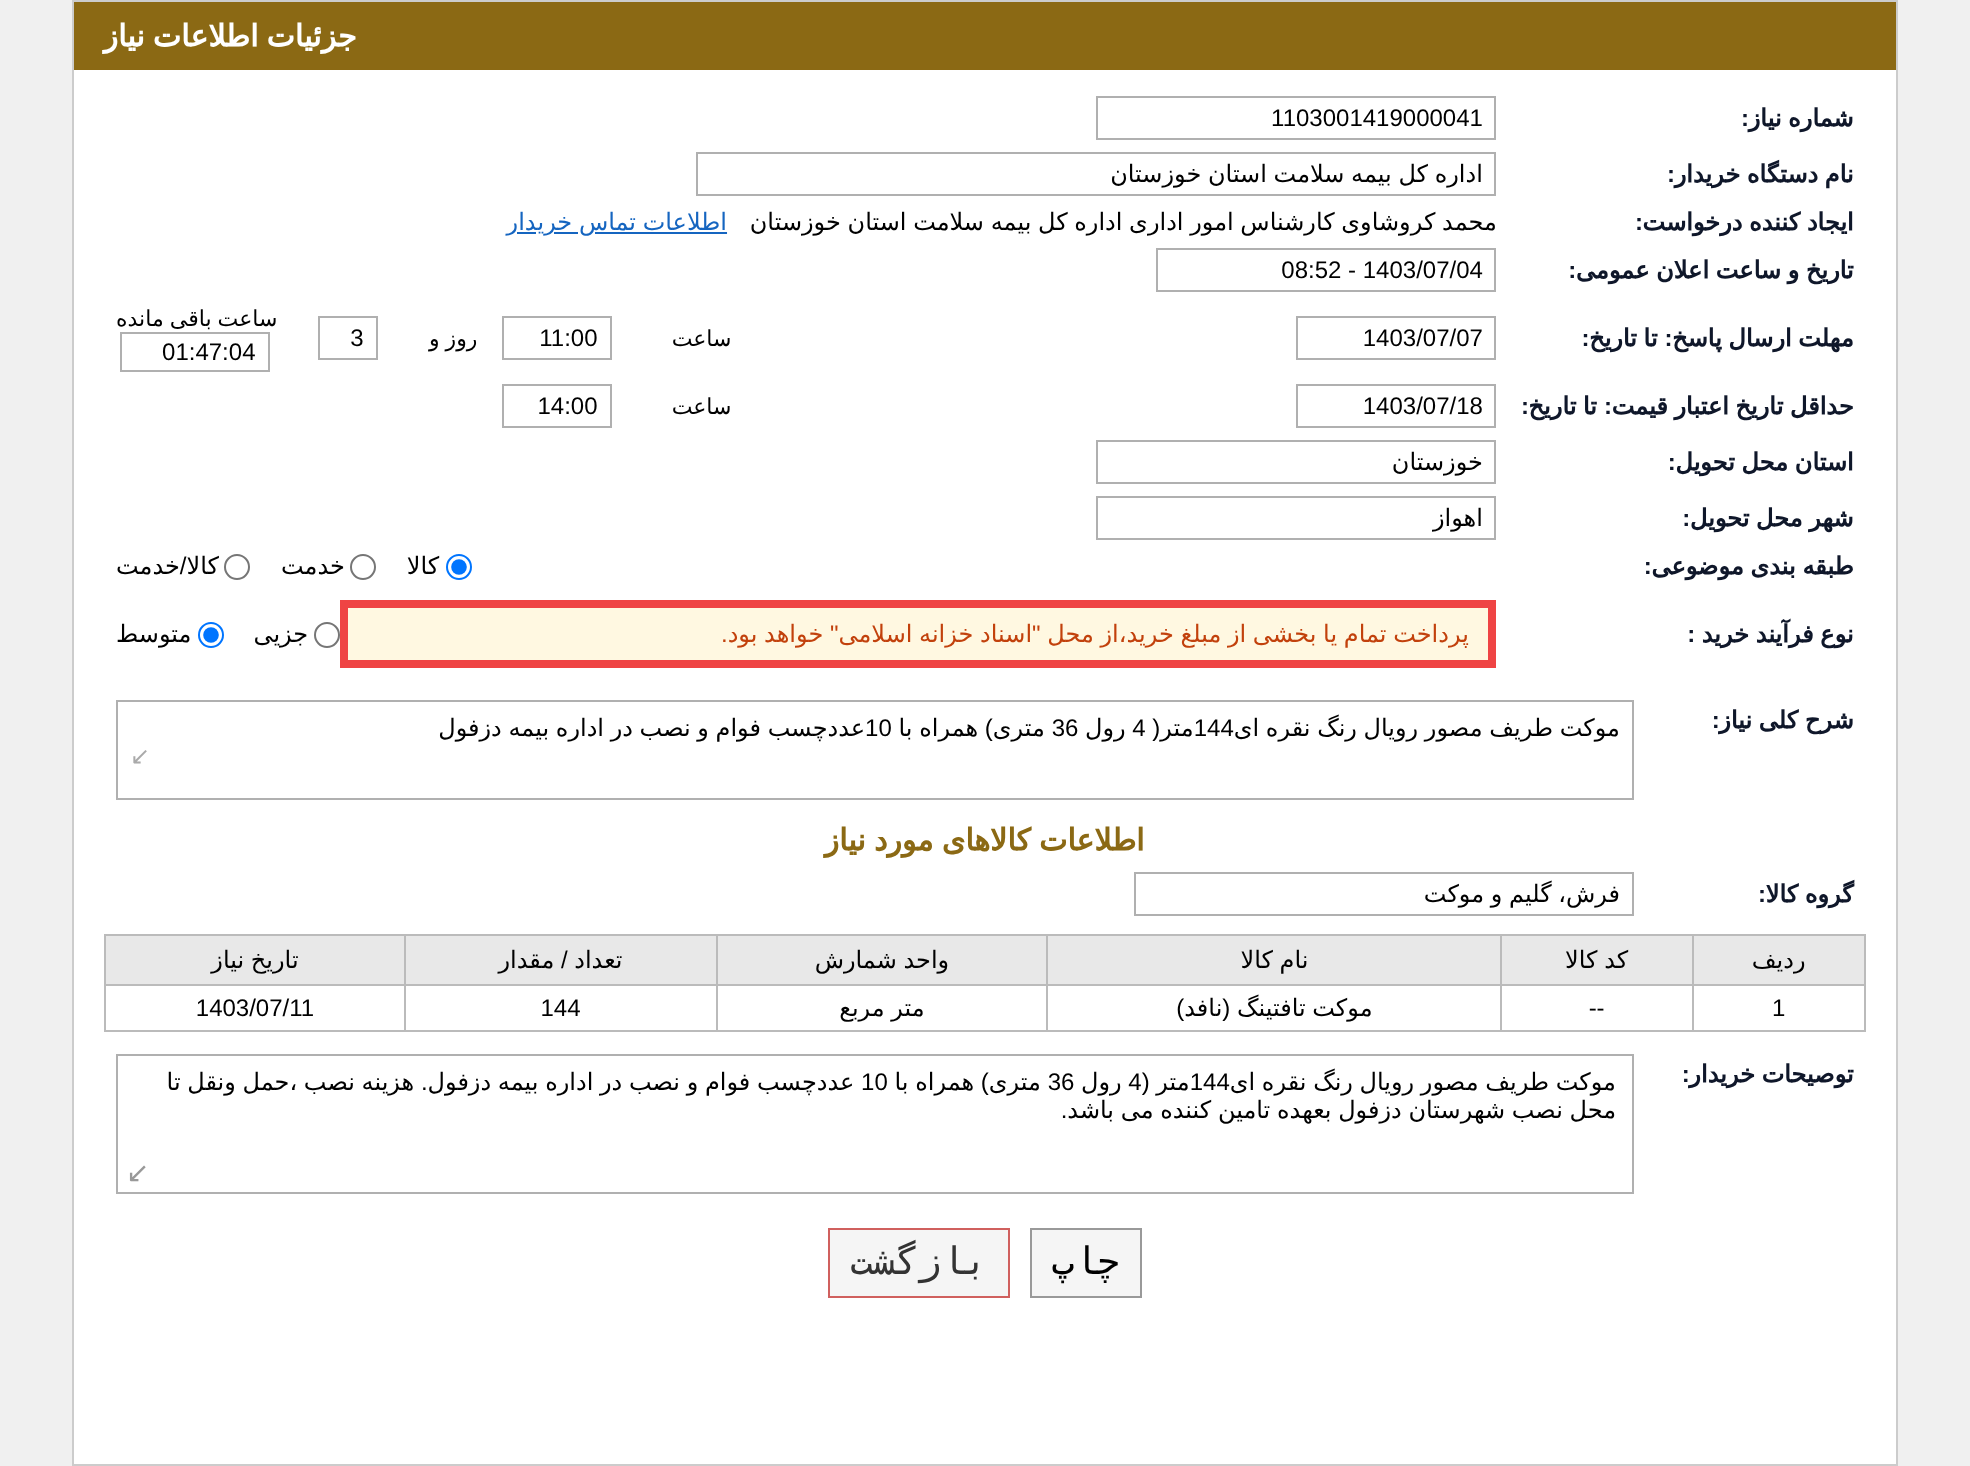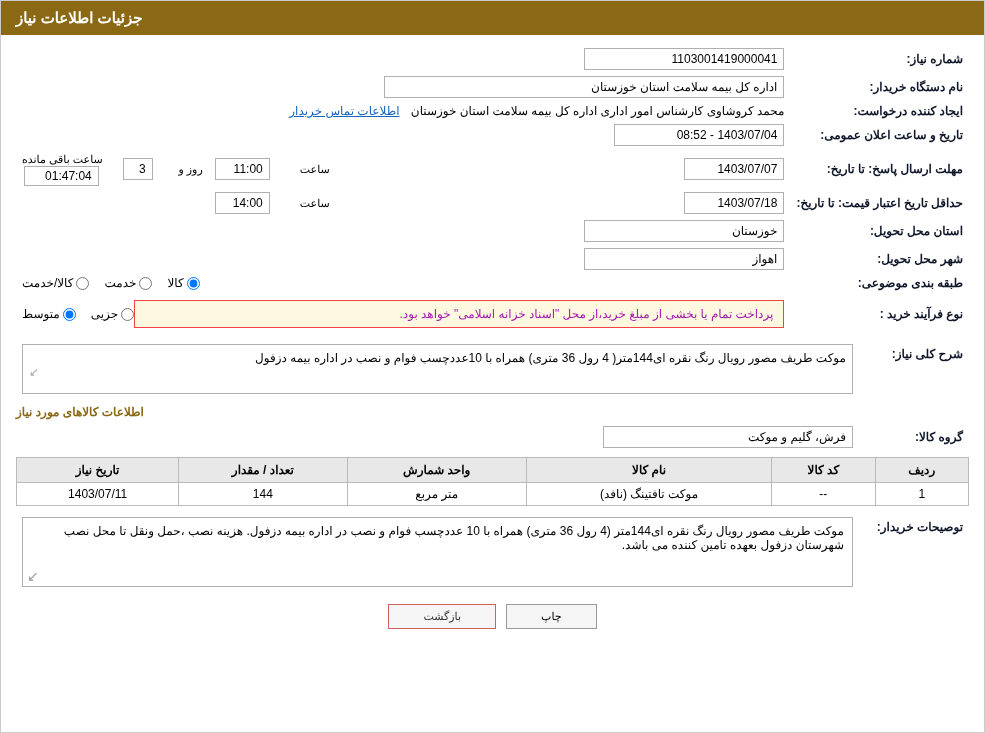--- a/index.html
+++ b/index.html
@@ -3,21 +3,21 @@
   <meta charset="utf-8">
   <style>
     * { box-sizing: border-box; margin: 0; padding: 0; }
     body {
       font-family: Tahoma, Arial, sans-serif;
       font-size: 12px;
       background: #f0f0f0;
       direction: rtl;
     }
     .page-wrapper {
-      width: 985px;
+      width: 913px;
       min-height: 733px;
       background: #fff;
       margin: 0 auto;
       border: 1px solid #ccc;
     }
     .header-bar {
       background: #8b6914;
       color: #fff;
       text-align: left;
       padding: 8px 15px;
@@ -63,23 +63,23 @@
       align-items: center;
     }
     .radio-label {
       display: flex;
       align-items: center;
       gap: 3px;
       flex-direction: row-reverse;
     }
     .divider-note {
       background: #fff8e1;
-      border: 1px solid #ef4444;
+      border: 4px solid #ef4444;
       padding: 6px 10px;
-      color: #a21caf;
+      color: #c2410c;
       font-size: 12px;
       text-align: right;
       margin: 4px 0;
     }
     .description-box {
       border: 1px solid #b0b0b0;
       background: #fff;
       padding: 6px;
       min-height: 50px;
       font-size: 12px;
@@ -88,21 +88,21 @@
     .data-table {
       width: 100%;
       border-collapse: collapse;
       margin-top: 6px;
     }
     .data-table th {
       background: #e8e8e8;
       border: 1px solid #bbb;
       padding: 5px 8px;
       text-align: center;
-      font-weight: bold;
+      font-weight: normal;
     }
     .data-table td {
       border: 1px solid #bbb;
       padding: 4px 8px;
       text-align: center;
     }
     .notes-box {
       border: 1px solid #b0b0b0;
       background: #fff;
       padding: 6px 8px;
@@ -122,25 +122,25 @@
       font-size: 14px;
     }
     .btn-area {
       text-align: center;
       margin: 14px 0 10px 0;
       display: flex;
       justify-content: center;
       gap: 10px;
     }
     .btn {
-      padding: 5px 34px;
+      padding: 5px 10px;
       border: 1px solid #999;
       cursor: pointer;
-      font-size: 11px;
-      font-family: Liberation Serif, serif;
+      font-size: 19px;
+      font-family: Liberation Mono, monospace;
     }
     .btn-print {
       background: #f5f5f5;
     }
     .btn-back {
       background: #f5f5f5;
       border: 1px solid #d0605e;
       color: #333;
     }
     .small-label {
@@ -150,23 +150,23 @@
     .remaining-box {
       border: 1px solid #b0b0b0;
       background: #fff;
       padding: 2px 6px;
       min-width: 75px;
       display: inline-block;
     }
     .section-header {
       font-weight: bold;
       color: #8b6914;
-      font-size: 12px;
+      font-size: 15px;
       margin: 8px 0 4px 0;
-      text-align: left;
+      text-align: center;
     }
   </style>
 </head>
 <body>
 
 <div class="page-wrapper">
 
   <div class="header-bar">
     <span>جزئیات اطلاعات نیاز</span>
   </div>

